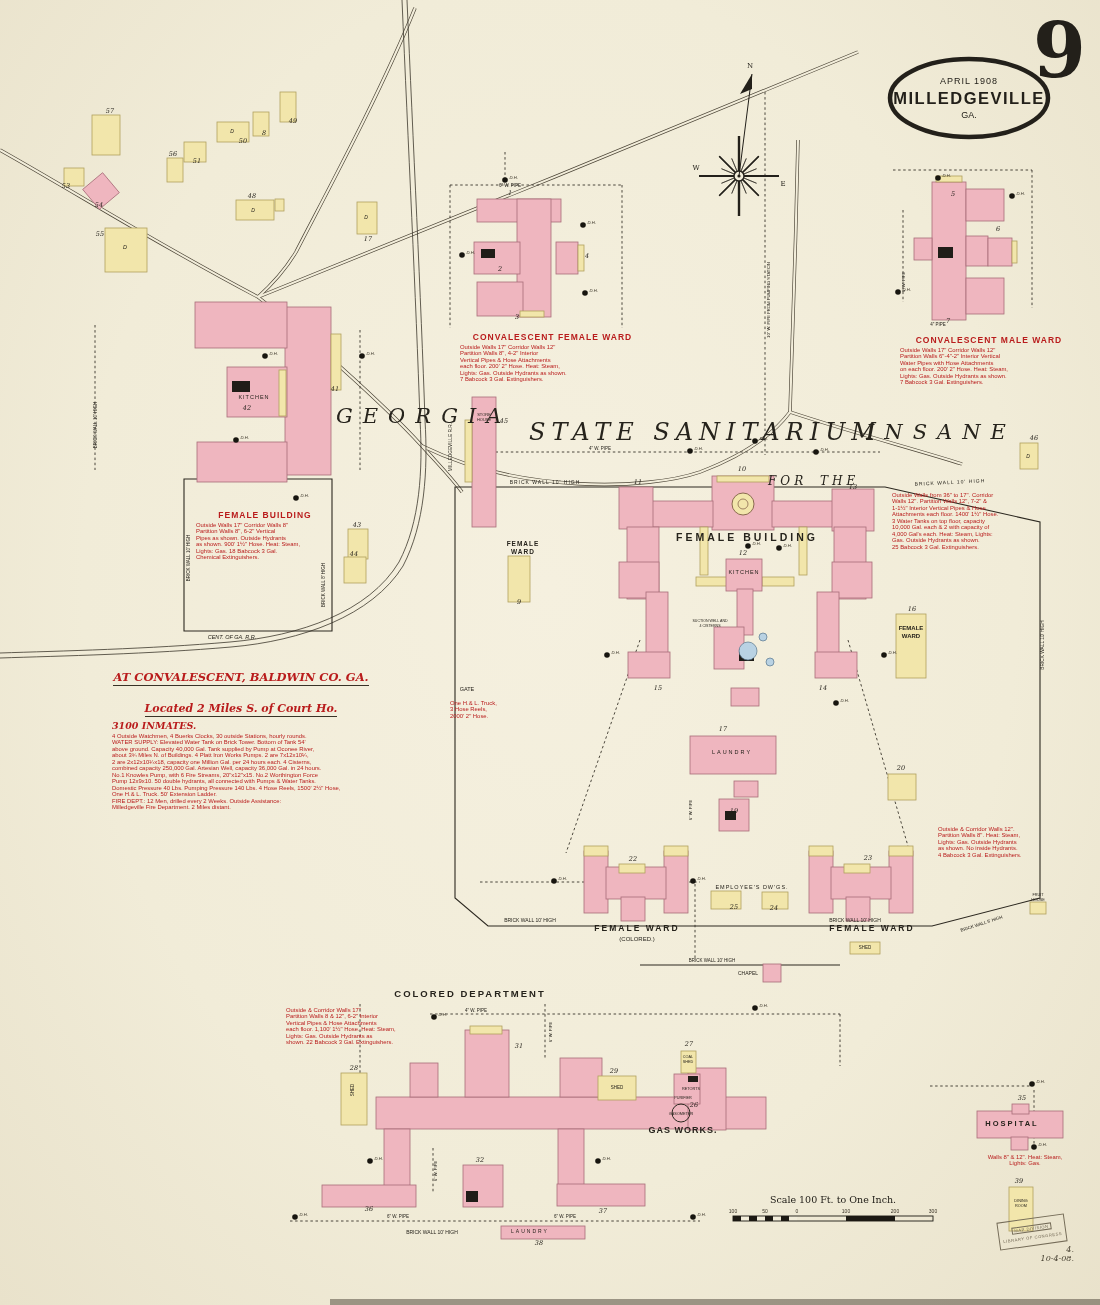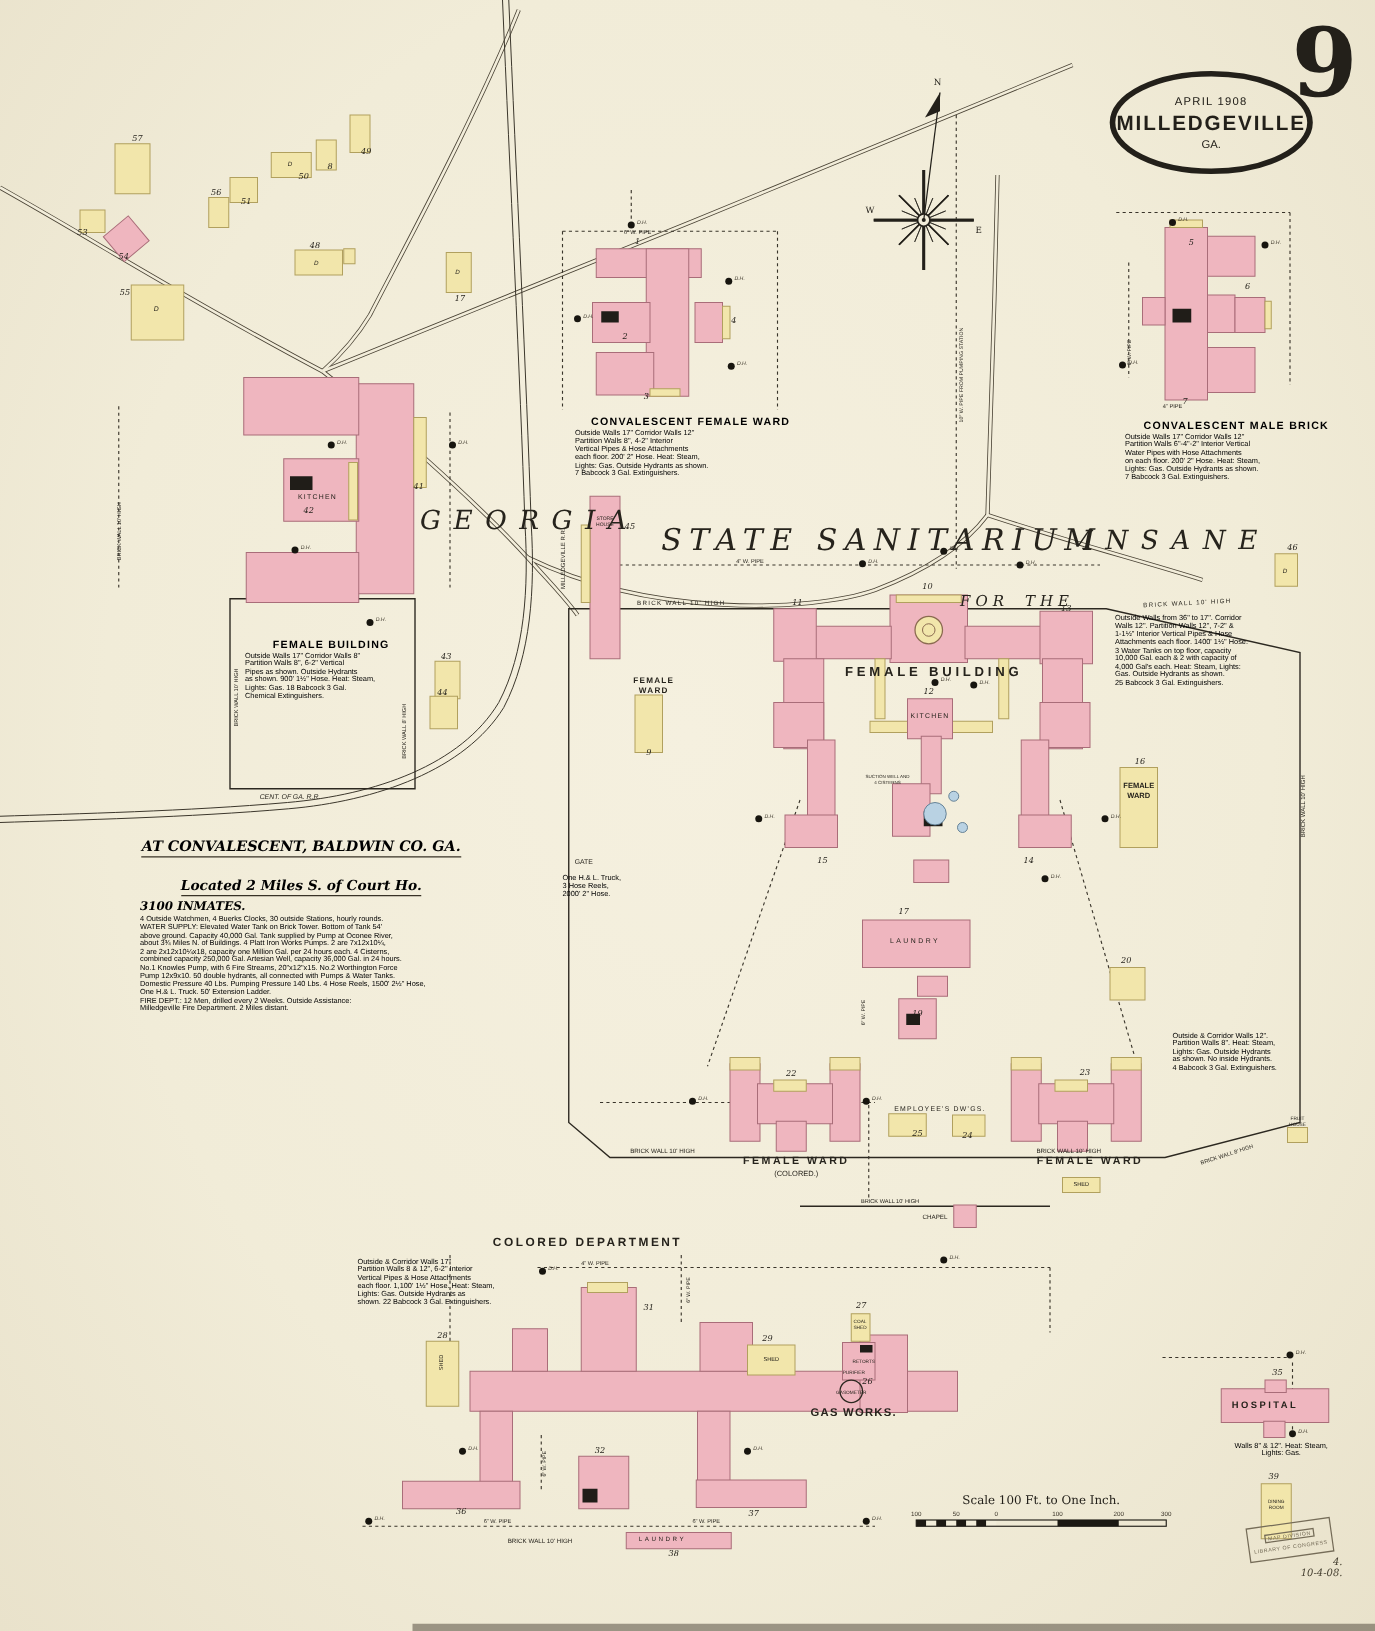--- a/index.html
+++ b/index.html
@@ -8,21 +8,21 @@
   #paper{position:absolute;inset:0;
        background:radial-gradient(ellipse at 50% 45%, #f5f0df 0%, #f1ecd8 60%, #e9e2cb 100%);}
   #map{position:absolute;left:0;top:0;}
   .sheet-number{position:absolute;right:14px;top:6px;font-family:"DejaVu Serif",serif;
        font-weight:bold;font-size:76px;color:#23201a;}
   .badge{position:absolute;left:885px;top:52px;}
   .map-title{position:absolute;color:#26231c;font-family:"DejaVu Serif",serif;font-style:italic;white-space:nowrap;}
   .mt-big{font-size:21px;letter-spacing:10px;}
   .mt-mid{font-size:24px;letter-spacing:6px;margin-left:27px;}
   .mt-small{font-size:12px;letter-spacing:4px;margin-top:48px;}
-  .tb{position:absolute;color:#000000;}
+  .tb{position:absolute;color:#b91c1c;}
   .tb .t{font-weight:bold;letter-spacing:1px;font-size:8.5px;white-space:nowrap;text-align:center;margin-bottom:2px;}
   .tb .l{font-size:5.9px;line-height:1.1;white-space:nowrap;}
   .tb.center .l{text-align:center;}
   .loc-h1{font-family:"DejaVu Serif",serif;font-style:italic;font-weight:bold;font-size:11.5px;
        border-bottom:1.3px solid #383226;width:max-content;margin:0 auto 2px;padding-bottom:1px;white-space:nowrap;}
   .loc-h2{font-family:"DejaVu Serif",serif;font-style:italic;font-weight:bold;font-size:11px;
        border-bottom:1.3px solid #383226;width:max-content;margin:16px auto 3px;padding-bottom:1px;white-space:nowrap;}
   .loc-h3{font-family:"DejaVu Serif",serif;font-style:italic;font-weight:bold;font-size:9.5px;
        text-align:left;margin:2px 0 2px;white-space:nowrap;}
   .stamp{position:absolute;left:998px;top:1218px;width:66px;height:26px;border:1px solid #756c58;
@@ -430,21 +430,21 @@
 <div class="tb" id="tb-cf" style="left: 460px; top: 332px; width: 185px;">
     <div class="t">CONVALESCENT FEMALE WARD</div>
     <div class="l">Outside Walls 17" Corridor Walls 12"</div>
     <div class="l">Partition Walls 8", 4-2" Interior</div>
     <div class="l">Vertical Pipes &amp; Hose Attachments</div>
     <div class="l">each floor. 200' 2" Hose. Heat: Steam,</div>
     <div class="l">Lights: Gas. Outside Hydrants as shown.</div>
     <div class="l">7 Babcock 3 Gal. Extinguishers.</div>
   </div>
 <div class="tb" id="tb-cm" style="left: 900px; top: 335px; width: 178px;">
-    <div class="t">CONVALESCENT MALE BRICK</div>
+    <div class="t">CONVALESCENT MALE WARD</div>
     <div class="l">Outside Walls 17" Corridor Walls 12"</div>
     <div class="l">Partition Walls 6"-4"-2" Interior Vertical</div>
     <div class="l">Water Pipes with Hose Attachments</div>
     <div class="l">on each floor. 200' 2" Hose. Heat: Steam,</div>
     <div class="l">Lights: Gas. Outside Hydrants as shown.</div>
     <div class="l">7 Babcock 3 Gal. Extinguishers.</div>
   </div>
 <div class="tb" id="tb-fb" style="left: 196px; top: 510px; width: 138px;">
     <div class="t">FEMALE BUILDING</div>
     <div class="l">Outside Walls 17" Corridor Walls 8"</div>

